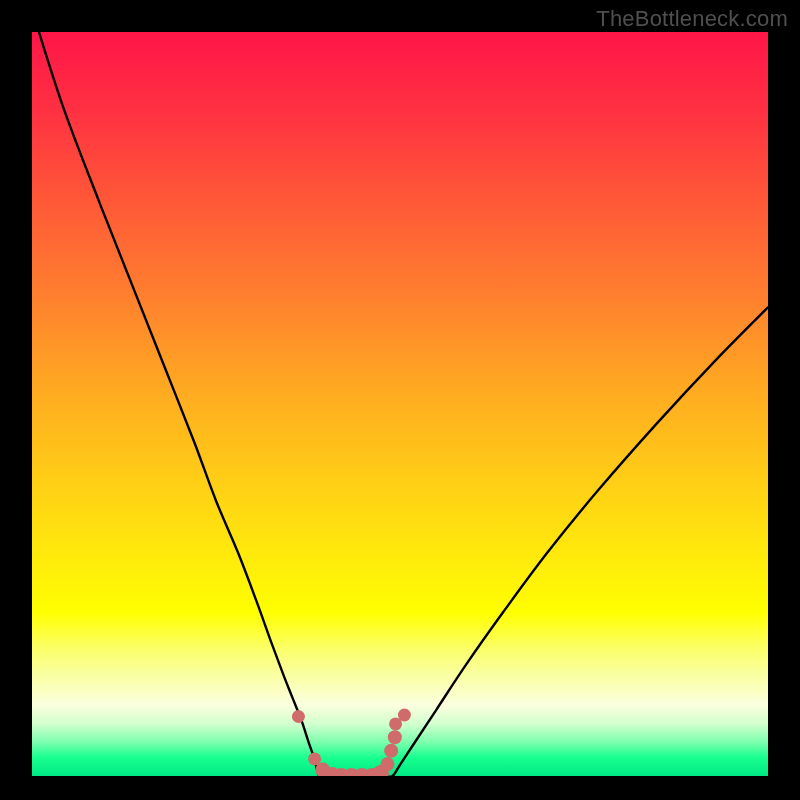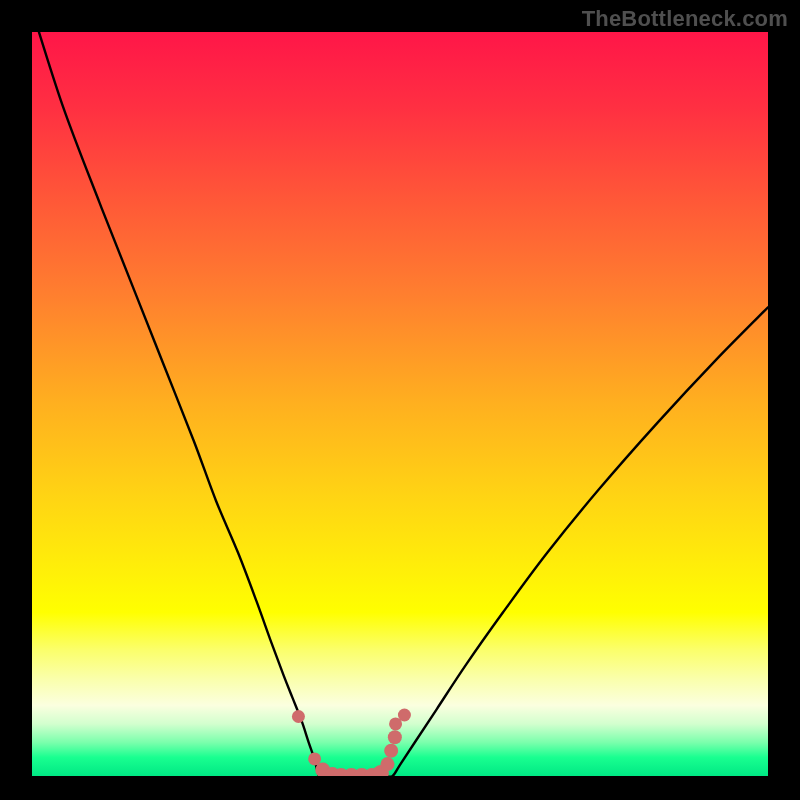--- a/index.html
+++ b/index.html
@@ -26,21 +26,21 @@
     width: 736px;
     height: 744px;
     overflow: hidden;
   }
   .watermark {
     position: absolute;
     top: 6px;
     right: 12px;
     color: #4f4f4f;
     font-size: 22px;
-    font-weight: 700;
+    font-weight: 400;
     letter-spacing: 0.2px;
     z-index: 4;
     font-family: Arial, sans-serif;
   }
   svg.curve {
     position: absolute;
     left: 0;
     top: 0;
     z-index: 3;
   }

